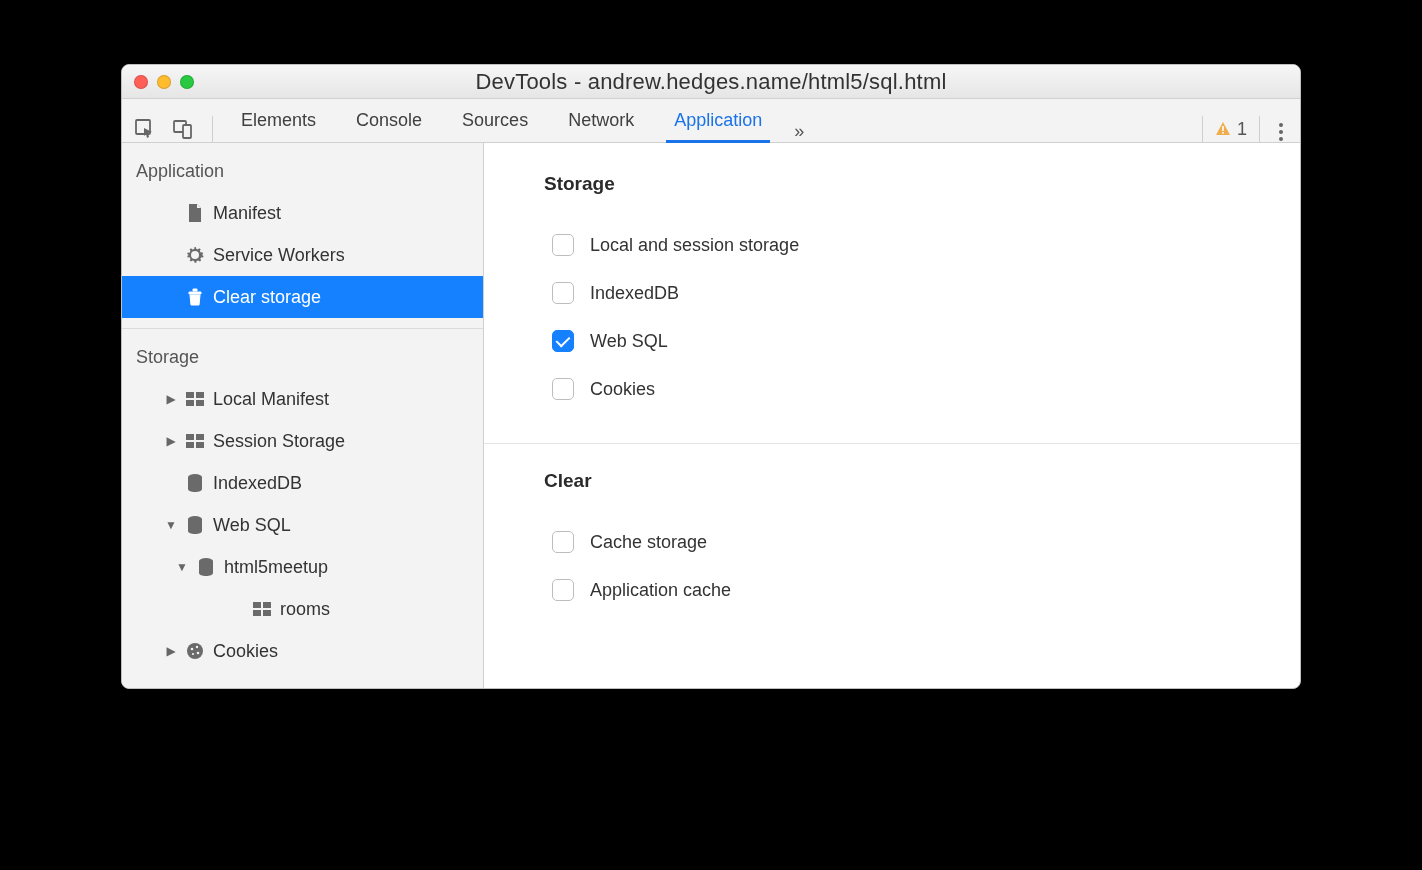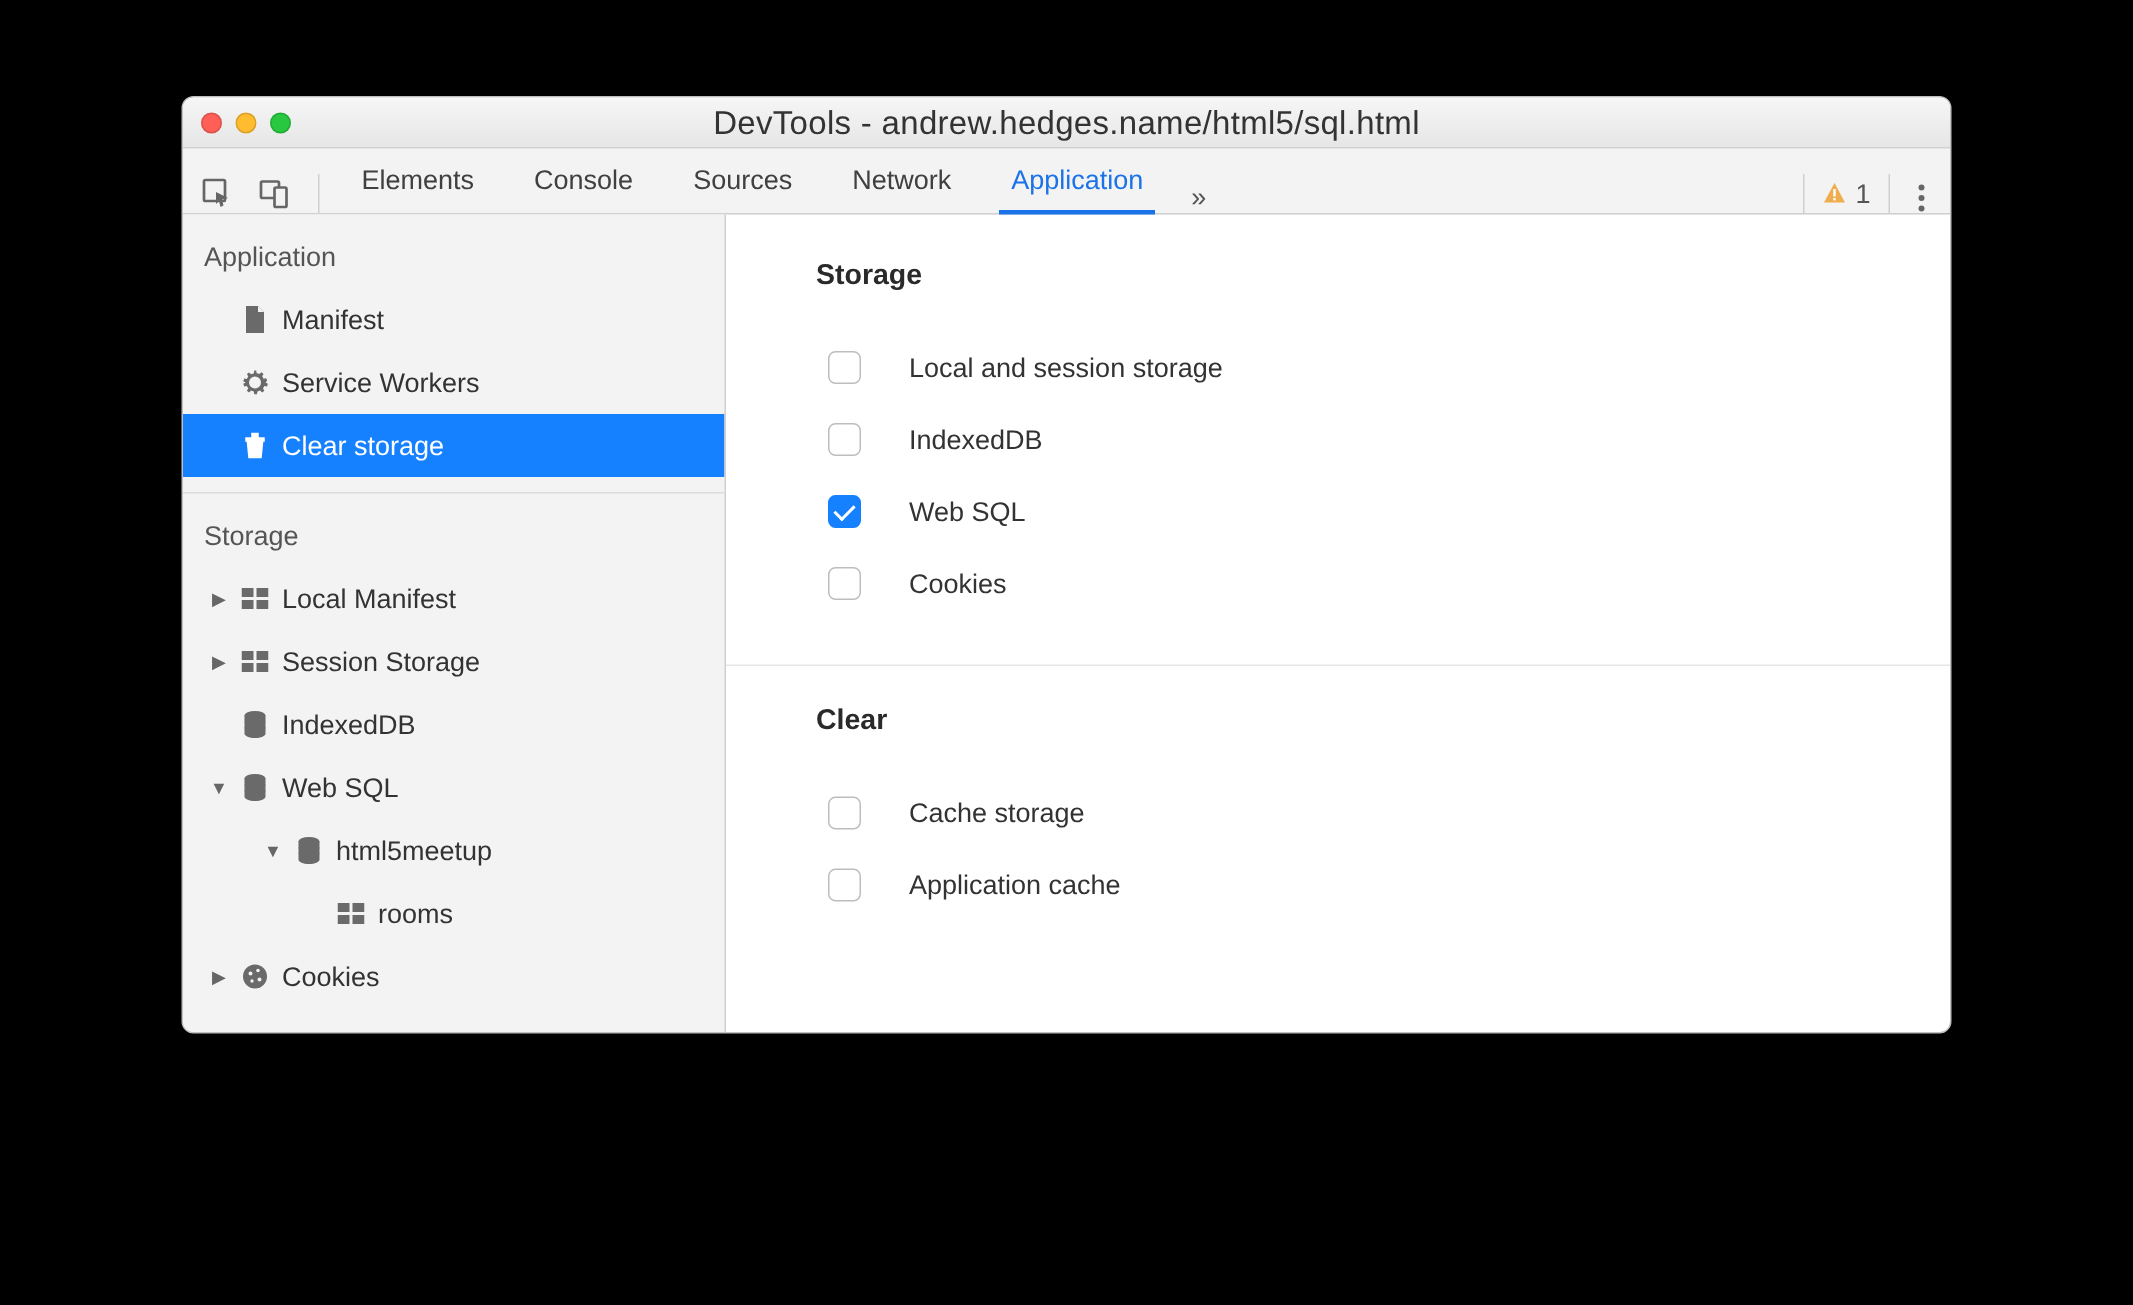--- a/index.html
+++ b/index.html
@@ -70,30 +70,30 @@
     font-size:18px;
     color:#333;
   }
   .section-title { padding:18px 0 10px 14px; color:#555; }
   .tree-row { display:flex; align-items:center; height:42px; gap:8px; padding-left:16px; cursor:default; }
   .tree-row .label { white-space:nowrap; }
   .tree-row.selected { background:#1581ff; color:#ffffff; }
   .tree-row.selected .icn svg { fill:#fff; stroke:#fff; }
   .arrow { width:12px; display:flex; justify-content:center; color:#666; font-size:12px; }
   .tree-row.selected .arrow { color:#fff; }
-  .indent1 { padding-left:18px; }
+  .indent1 { padding-left:43px; }
   .indent2 { padding-left:54px; }
-  .indent3 { padding-left:82px; }
+  .indent3 { padding-left:110px; }
   .icn { width:20px; height:20px; display:flex; align-items:center; justify-content:center; }
   .icn svg { fill:#6a6a6a; }
   .divider { border-top:1px solid #dcdcdc; margin:10px 0 0 0; }
   .main { flex:1; overflow-y:auto; padding:30px 0 0 0; font-size:18px; color:#333; }
   .group { border-bottom:1px solid #e5e5e5; padding:0 0 30px 60px; margin-bottom:26px; }
   .group-title { font-weight:600; color:#2a2a2a; margin-bottom:26px; font-size:19px; }
-  .cb-row { display:flex; align-items:center; gap:32px; height:48px; padding-left:8px; }
+  .cb-row { display:flex; align-items:center; gap:16px; height:48px; padding-left:8px; }
   .cb {
     width:22px; height:22px; border:1px solid #bdbdbd; border-radius:5px; background:#fff;
     display:flex; align-items:center; justify-content:center;
   }
   .cb.checked { background:#1581ff; border-color:#1581ff; }
   .cb.checked::after {
     content:""; display:block; width:6px; height:11px;
     border-right:2.5px solid #fff; border-bottom:2.5px solid #fff;
     transform: rotate(45deg) translate(-1px,-1px);
   }

